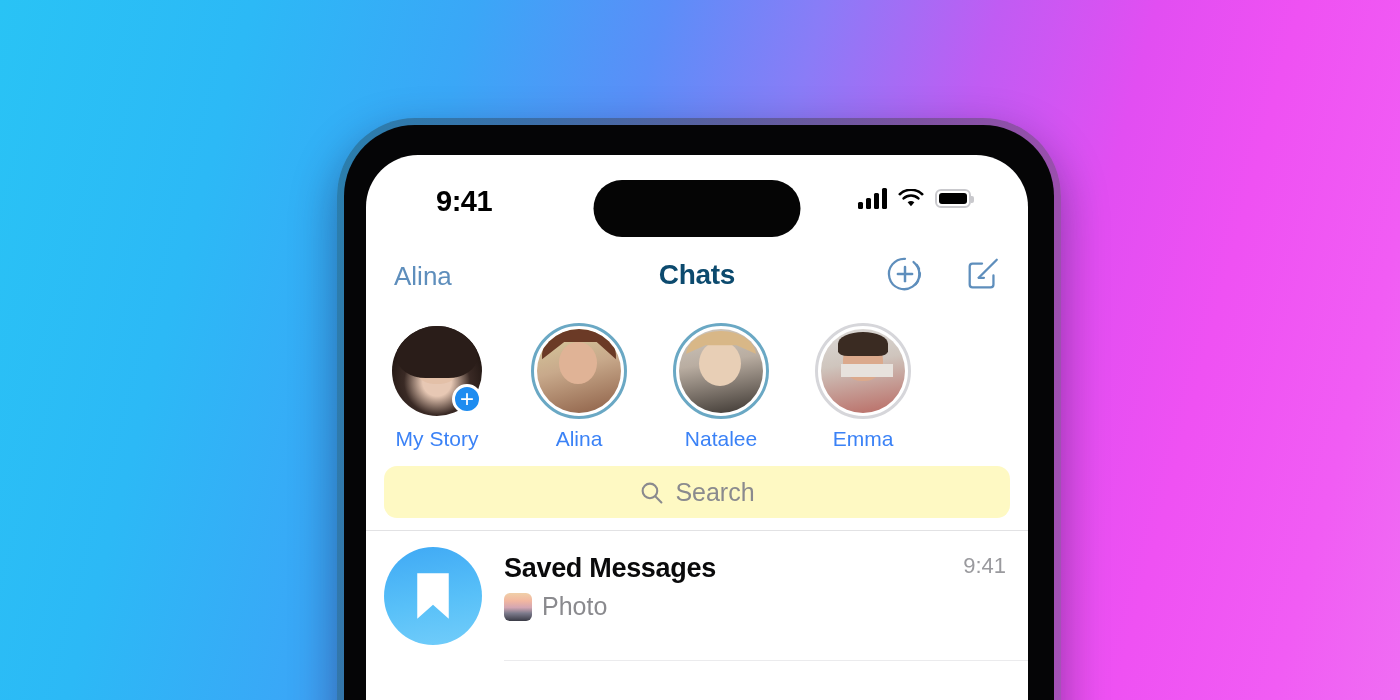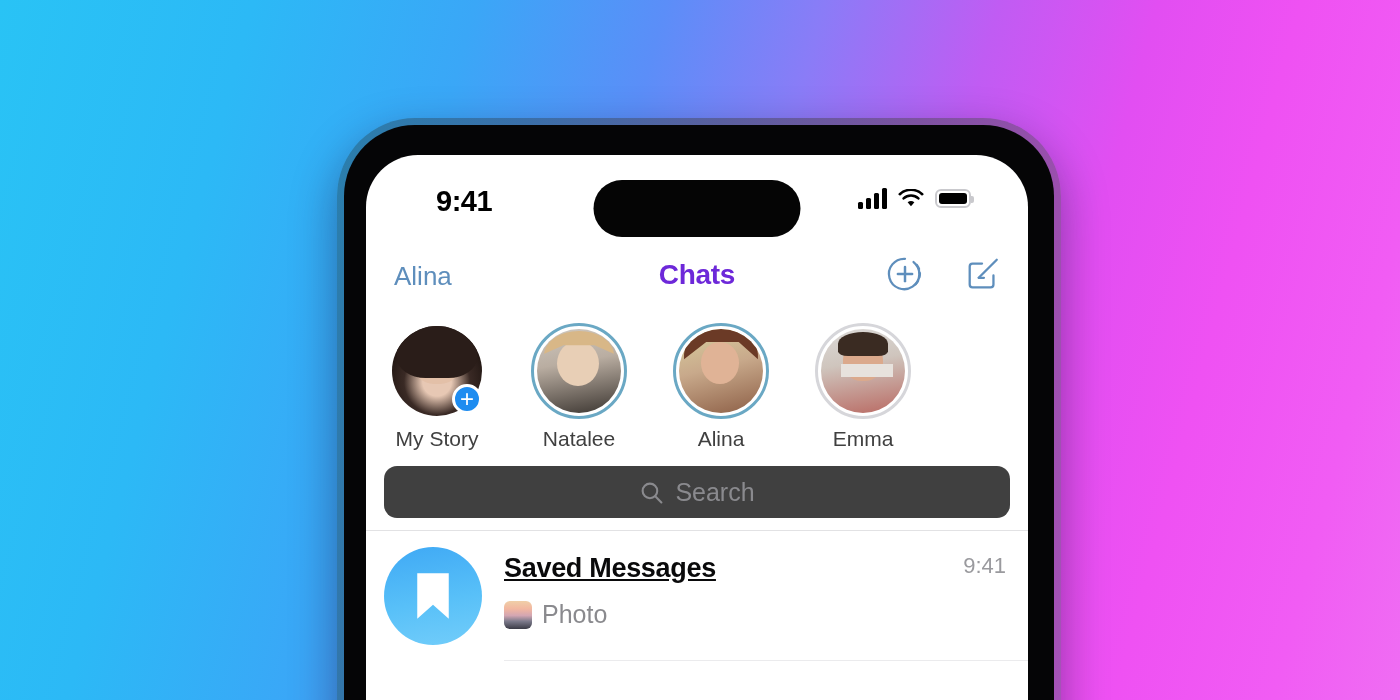--- a/index.html
+++ b/index.html
@@ -134,21 +134,21 @@
     font-size: 26px;
     color: #5e8ebc;
   }
   #nav-title {
     position: absolute;
     left: 50%;
     transform: translateX(-50%);
     top: 12px;
     font-size: 28px;
     font-weight: bold;
-    color: #6d28d9;
+    color: #0c4a6e;
     letter-spacing: -0.3px;
   }
   #nav-actions {
     position: absolute;
     right: 26px; top: 8px;
     display: flex;
     align-items: center;
     gap: 40px;
   }
   .nav-icon { width: 38px; height: 38px; color: #5e8ebc; }
@@ -192,21 +192,21 @@
     border: 3px solid #fff;
     color: #fff;
     display: flex; align-items: center; justify-content: center;
     font-size: 24px;
     line-height: 1;
     font-weight: 300;
   }
   .story-name {
     margin-top: 8px;
     font-size: 21px;
-    color: #404040;
+    color: #3b82f6;
     white-space: nowrap;
   }
 
   
   .face { position: absolute; inset: 0; }
   .f-mystory { background: radial-gradient(circle at 50% 62%, #e7c8b4 0 20%, #3a2a25 46%, #221713 70%, #5b4a43 100%); }
   .f-mystory::after { content:""; position:absolute; left:22%; top:8%; width:56%; height:56%; border-radius:50% 50% 44% 44%; background:#e3c0a8; }
   .f-mystory::before { content:""; position:absolute; left:6%; top:-4%; width:88%; height:62%; border-radius:50% 50% 36% 36%; background:#2a1d19; z-index:2; }
   .f-natalee { background: linear-gradient(170deg,#cfc8bf 0%, #b9ada1 40%, #3c3631 100%); }
   .f-natalee::after { content:""; position:absolute; left:24%; top:14%; width:50%; height:54%; border-radius:50%; background:#e8cfb6; }
@@ -226,21 +226,21 @@
     width: 62%; height: 15%;
     background: #e7e2dd;
     z-index: 4;
   }
 
   
   #search-wrap { padding: 6px 18px 12px 18px; }
   #search-bar {
     height: 52px;
     border-radius: 13px;
-    background: #404040;
+    background: #fef9c3;
     display: flex;
     align-items: center;
     justify-content: center;
     gap: 11px;
   }
   #search-bar svg { width: 25px; height: 25px; color: #8a8a8e; }
   #search-placeholder { font-size: 25px; color: #8a8a8e; }
 
   .divider { height: 1px; background: #e2e2e4; width: 100%; }
 
@@ -260,24 +260,23 @@
     display: flex; align-items: center; justify-content: center;
     margin-right: 22px;
   }
   .chat-avatar svg { width: 42px; height: 50px; color: #fff; }
   .chat-body { flex: 1; min-width: 0; padding-top: 6px; }
   .chat-title {
     font-size: 27px;
     font-weight: bold;
     color: #0a0a0b;
     letter-spacing: -0.3px;
-    text-decoration: underline;
   }
   .chat-sub {
-    margin-top: 16px;
+    margin-top: 8px;
     display: flex;
     align-items: center;
     gap: 10px;
   }
   .thumb {
     width: 28px; height: 28px;
     border-radius: 6px;
     background: linear-gradient(180deg,#f0cfa8 0%,#f2b7a0 28%,#d3a6b2 52%,#7d7b8c 72%,#3a3b46 100%);
     flex: 0 0 28px;
   }
@@ -354,33 +353,33 @@
               <div class="face f-mystory"></div>
             </div>
             <div class="plus-badge">+</div>
           </div>
           <div class="story-name">My Story</div>
         </div>
 
         <div class="story">
           <div class="story-ring unread">
             <div class="story-av">
-              <div class="face f-natalee"></div>
+              <div class="face f-alina"></div>
             </div>
           </div>
-          <div class="story-name">Natalee</div>
+          <div class="story-name">Alina</div>
         </div>
 
         <div class="story">
           <div class="story-ring unread">
             <div class="story-av">
-              <div class="face f-alina"></div>
+              <div class="face f-natalee"></div>
             </div>
           </div>
-          <div class="story-name">Alina</div>
+          <div class="story-name">Natalee</div>
         </div>
 
 
         <div class="story">
           <div class="story-ring viewed">
             <div class="story-av">
               <div class="face f-emma"></div>
               <div class="censor"></div>
             </div>
           </div>

